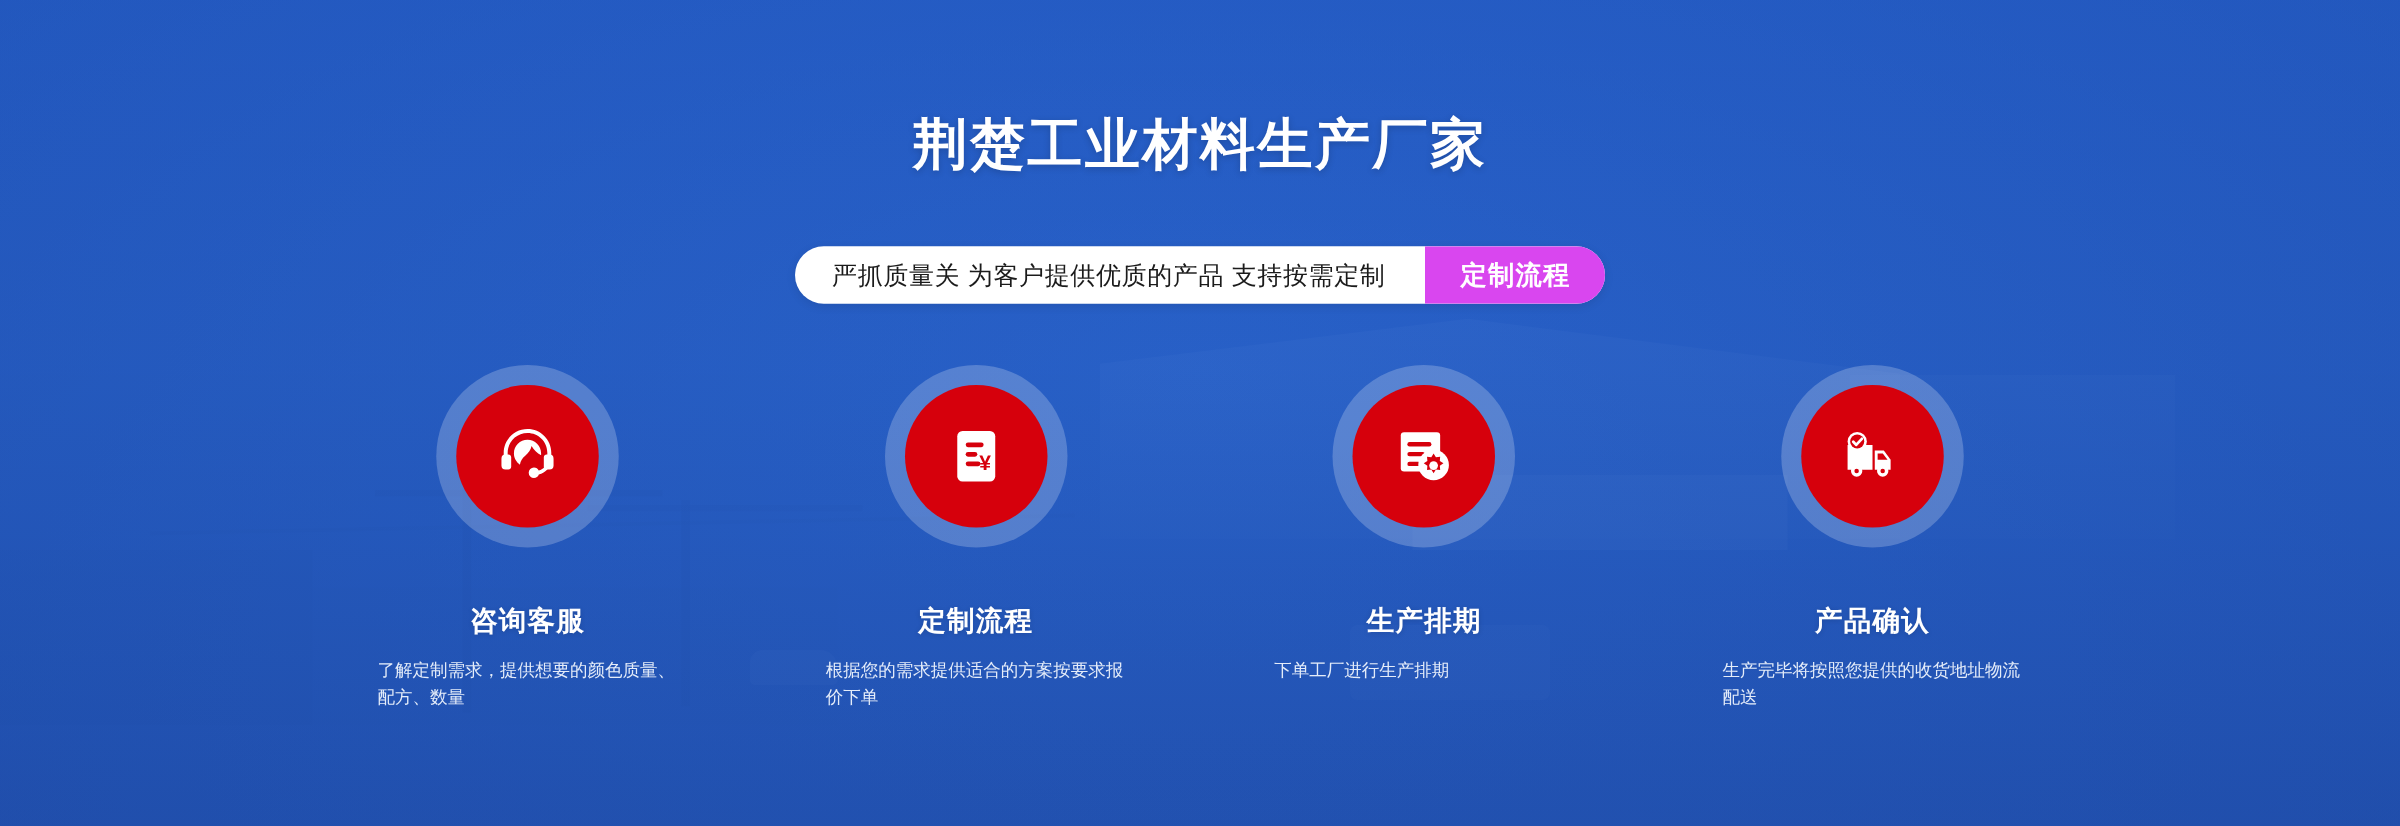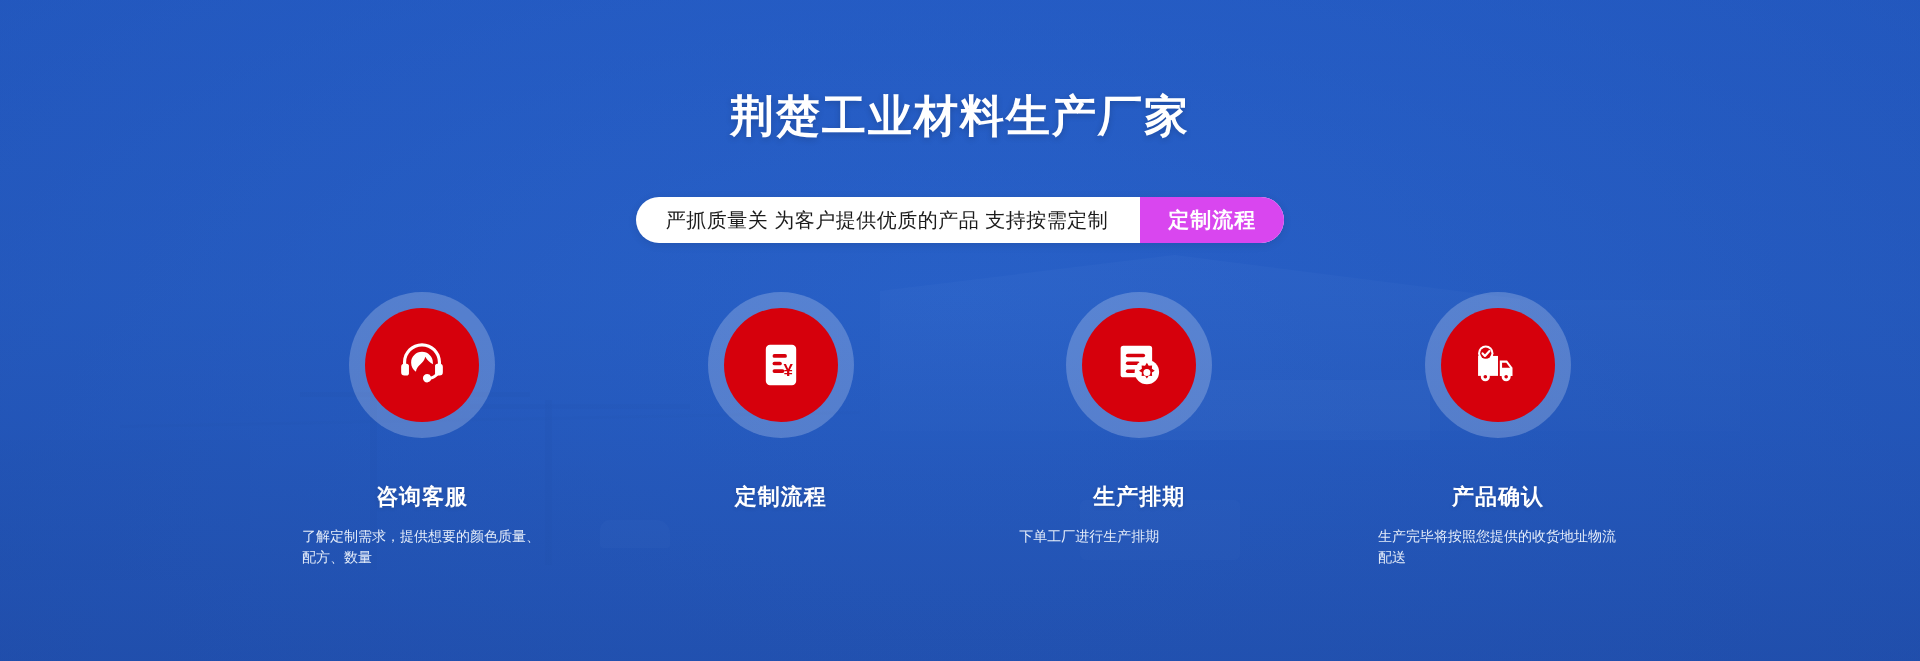--- a/index.html
+++ b/index.html
@@ -244,20 +244,21 @@
                 <rect x="14" y="8" width="36" height="48" rx="5" fill="#ffffff"></rect>
                 <rect x="22" y="19" width="17" height="4.4" rx="2.2" fill="#d6000c"></rect>
                 <rect x="22" y="28" width="11" height="4.4" rx="2.2" fill="#d6000c"></rect>
                 <rect x="22" y="37" width="14" height="4.4" rx="2.2" fill="#d6000c"></rect>
                 <text x="40.5" y="45" font-family="'Liberation Sans', sans-serif" font-size="20" font-weight="bold" fill="#d6000c" text-anchor="middle">¥</text>
               </svg>
             </span>
           </div>
         </div>
         <div class="step-title">定制流程</div>
+        <div class="step-desc">根据您的需求提供适合的方案按要求报价下单</div>
       </div>
 
 
       <div class="step">
         <div class="circle-ring">
           <div class="circle">
             <span>
               <svg width="56" height="56" viewBox="0 0 64 64">
                 <path d="M14 10h30a3 3 0 0 1 3 3v30a3 3 0 0 1-3 3H14a3 3 0 0 1-3-3V13a3 3 0 0 1 3-3z" fill="#ffffff"></path>
                 <rect x="17" y="19" width="22" height="4" rx="2" fill="#d6000c"></rect>

